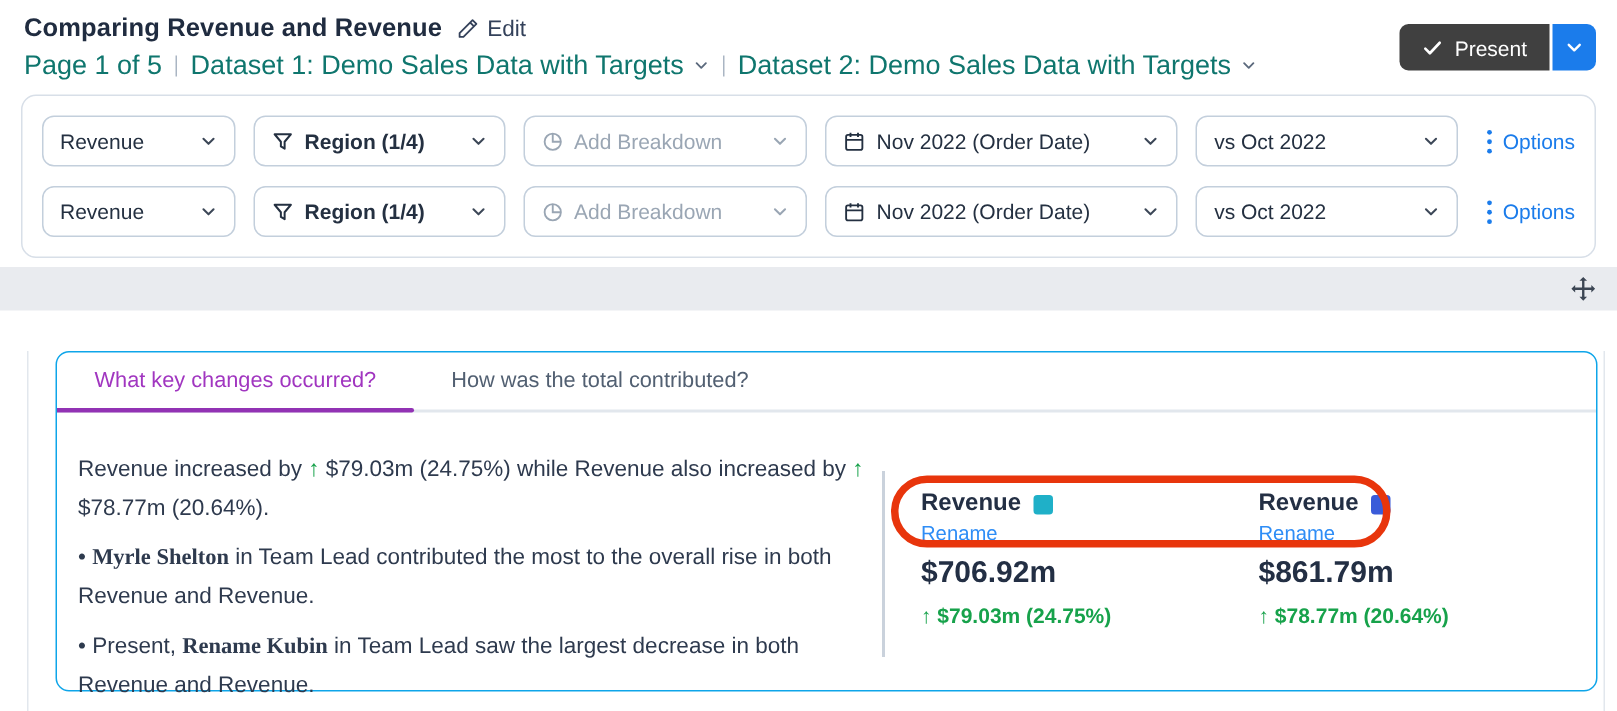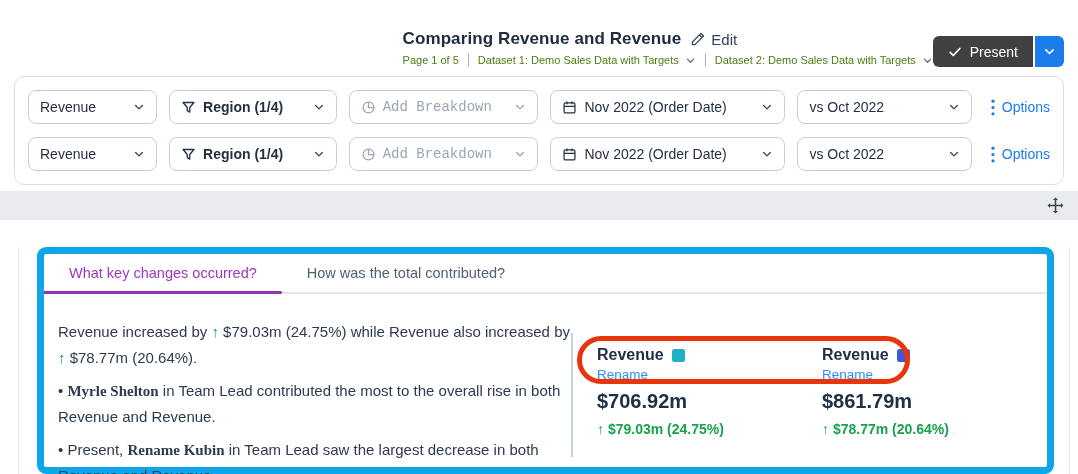--- a/index.html
+++ b/index.html
@@ -5,25 +5,25 @@
   * { box-sizing: border-box; }
   html,body { margin:0; padding:0; }
   body {
     width:1078px; height:474px; overflow:hidden; position:relative;
     background:#ffffff; color:#2c3950;
     font-family:"Liberation Sans", sans-serif;
   }
   svg { display:block; }
 
   
-  .topbar { display:flex; justify-content:flex-end; align-items:flex-start; padding:9px 14px 0 16px;margin-top:20px; }
+  .topbar { display:flex; justify-content:space-between; align-items:flex-start; padding:9px 14px 0 16px; }
   .title-row { display:flex; align-items:center; gap:9px; }
   .page-title { margin:0; font-size:17px; font-weight:700; color:#202c40; letter-spacing:.1px; }
   .edit-btn { display:inline-flex; align-items:center; gap:5px; font-size:15px; color:#33415a; cursor:pointer; }
-  .subtitle-row { display:flex; align-items:center; gap:9px; margin-top:4px; font-size:11px; color:#4d7c0f; }
+  .subtitle-row { display:flex; align-items:center; gap:9px; margin-top:4px; font-size:18px; color:#0f766e; }
   .vsep { width:1px; height:14px; background:#aab5c3; }
   .ds-select { display:inline-flex; align-items:center; gap:6px; cursor:pointer; }
 
   .present-group { display:flex; gap:2px; margin-top:7px; }
   .btn-present {
     background:#404040; color:#fff; border:none; cursor:pointer;
     border-radius:6px 0 0 6px; height:31px; padding:0 15px;
     font-size:14px; font-family:inherit; display:flex; align-items:center; gap:8px;
   }
   .btn-present-caret {
@@ -38,38 +38,38 @@
   }
   .filter-row { display:flex; align-items:center; gap:12px; }
   .pill {
     background:#fff; border:1px solid #c3cfdc; border-radius:8px; height:34px;
     display:flex; align-items:center; justify-content:space-between; padding:0 11px;
     font-size:14px; color:#243041; font-family:inherit; cursor:pointer;
   }
   .pill-left { display:flex; align-items:center; gap:7px; }
   .lbl-bold { font-weight:700; }
   .pill.ghost { color:#9aa6b4; }
-  .w-metric { width:133px; } .w-filter { width:173px; } .w-breakdown { width:196px;font-family:Liberation Mono, monospace; }
+  .w-metric { width:133px; } .w-filter { width:173px; } .w-breakdown { width:196px; }
   .w-date { width:243px; } .w-compare { width:180px; }
   .options-btn { display:flex; align-items:center; gap:7px; color:#1b7ceb; font-size:14px; cursor:pointer; margin-left:7px; }
 
   
   .drag-bar {
     margin-top:6px; height:29px; background:#e9ebef;
     display:flex; align-items:center; justify-content:flex-end; padding-right:13px;
   }
 
   
   .canvas {
     position:relative; height:274px; margin:0 8px 0 18px;
     border-left:1px solid #e2e7ed; border-right:1px solid #e2e7ed; background:#fff;
   }
   .insight-card {
-    position:relative; margin:27px 15px 0 18px; height:227px;
-    border:7px solid #0ea5e9; border-radius:9px; background:#fff;
+    position:relative; margin:27px 4px 0 18px; height:227px;
+    border:1px solid #0ea5e9; border-radius:9px; background:#fff;
   }
   .tab-bar { display:flex; height:40px; border-bottom:2px solid #e2e7ed; }
   .tab {
     display:flex; align-items:center; padding:0 25px; font-size:14.5px;
     color:#526072; cursor:pointer; position:relative; white-space:nowrap;
   }
   .tab.active { color:#a136c0; }
   .tab.active::after {
     content:""; position:absolute; left:0; right:0; bottom:-2px; height:3px;
     background:#9232b4; border-radius:0 2px 2px 0;

